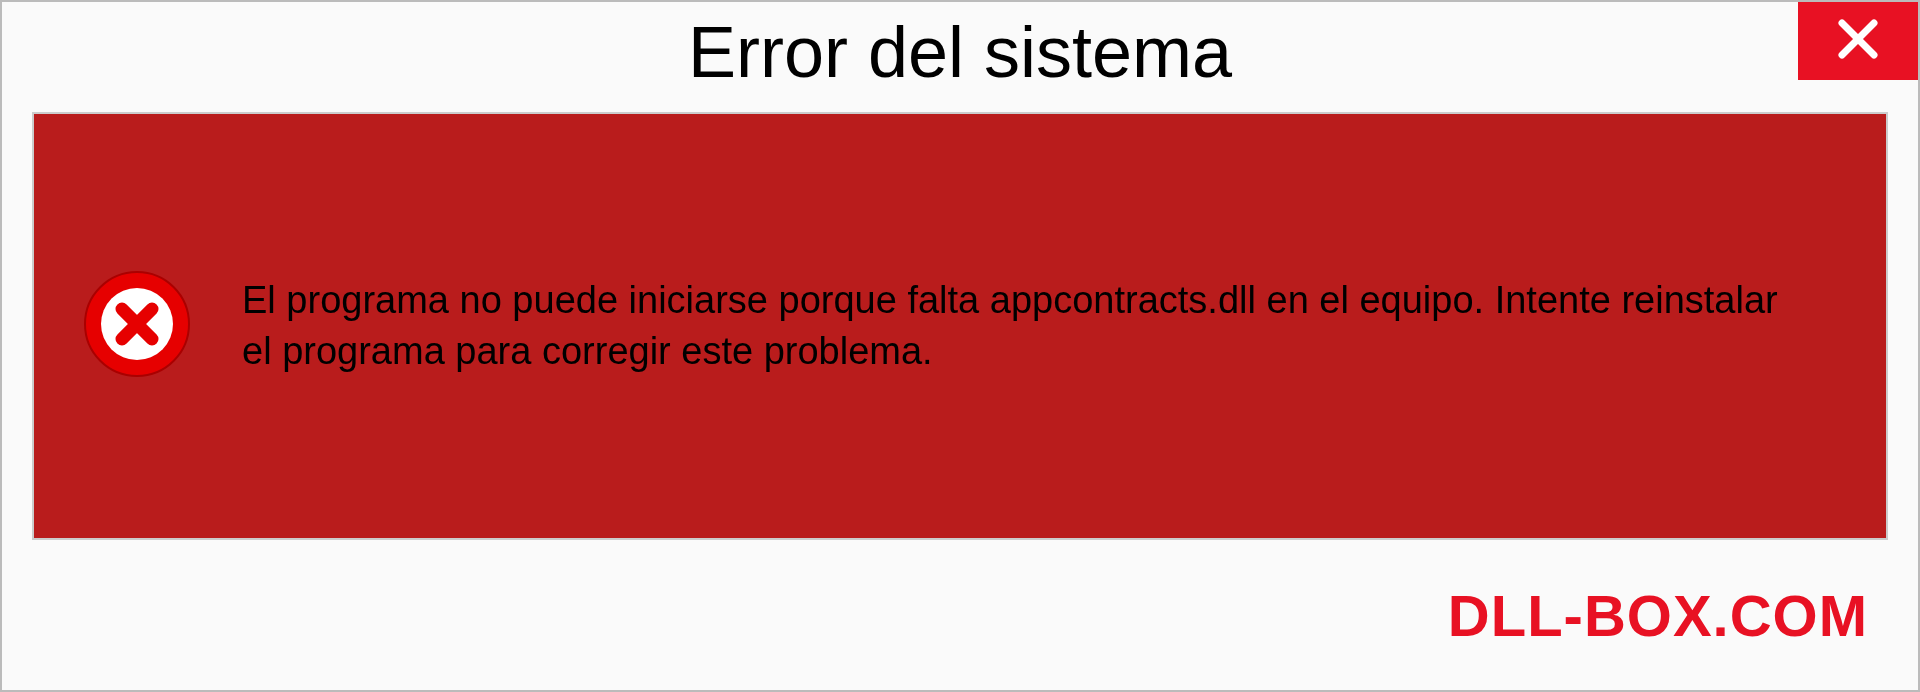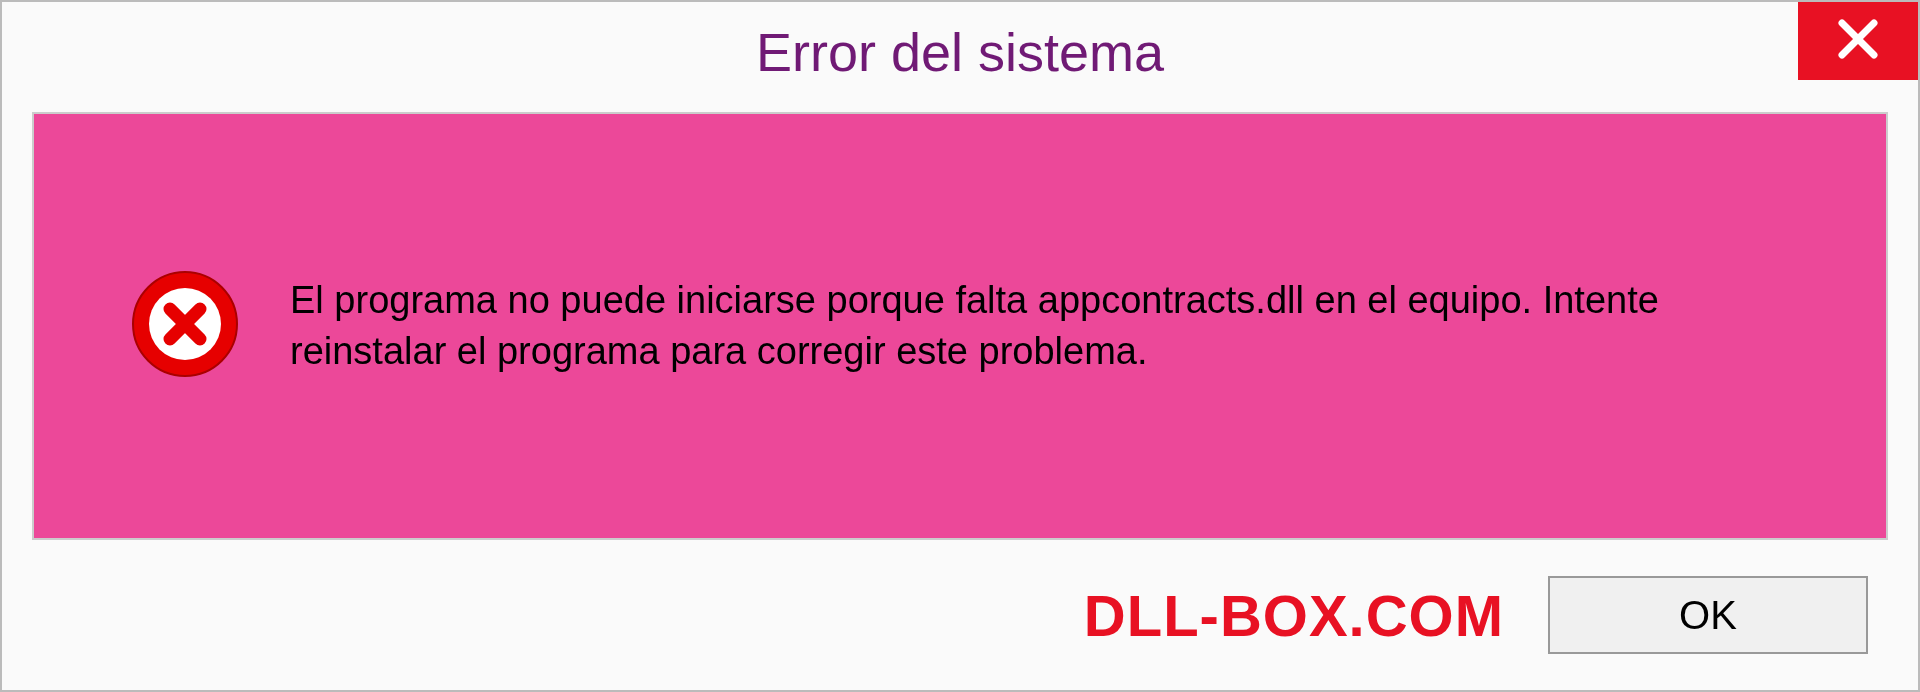--- a/index.html
+++ b/index.html
@@ -24,49 +24,49 @@
     }
     .titlebar {
       height: 100px;
       display: flex;
       align-items: center;
       justify-content: center;
       position: relative;
       background: #fafafa;
     }
     .title-text {
-      font-size: 54px;
+      font-size: 72px;
       font-weight: 400;
-      color: #701a75;
+      color: #000000;
     }
     .close-btn {
       position: absolute;
       right: 0;
       top: 0;
       width: 120px;
       height: 78px;
       background: #e81123;
       display: flex;
       align-items: center;
       justify-content: center;
       cursor: pointer;
     }
     .close-btn svg {
       width: 44px;
       height: 44px;
     }
     .content-area {
       flex: 1;
       margin: 10px 30px 0 30px;
-      background: #ec4899;
+      background: #b91c1c;
       border: 2px solid #ccc;
       display: flex;
       align-items: center;
       gap: 50px;
-      padding: 0 70px 0 96px;
+      padding: 0 70px 0 48px;
     }
     .error-icon-wrap {
       flex-shrink: 0;
     }
     .error-icon-wrap svg {
       width: 110px;
       height: 110px;
     }
     .message-text {
       font-size: 38px;
@@ -127,18 +127,15 @@
         <circle cx="55" cy="55" r="36" fill="#fff"></circle>
         <line x1="40" y1="40" x2="70" y2="70" stroke="#e60000" stroke-width="13" stroke-linecap="round"></line>
         <line x1="70" y1="40" x2="40" y2="70" stroke="#e60000" stroke-width="13" stroke-linecap="round"></line>
       </svg>
     </div>
     <div class="message-text">El programa no puede iniciarse porque falta appcontracts.dll en el equipo. Intente reinstalar el programa para corregir este problema.</div>
   </div>
 
   <div class="footer">
     <div class="watermark">DLL-BOX.COM</div>
-    <div class="ok-btn">
-      <span>OK</span>
-    </div>
   </div>
 
 </div>
 
 </body></html>

